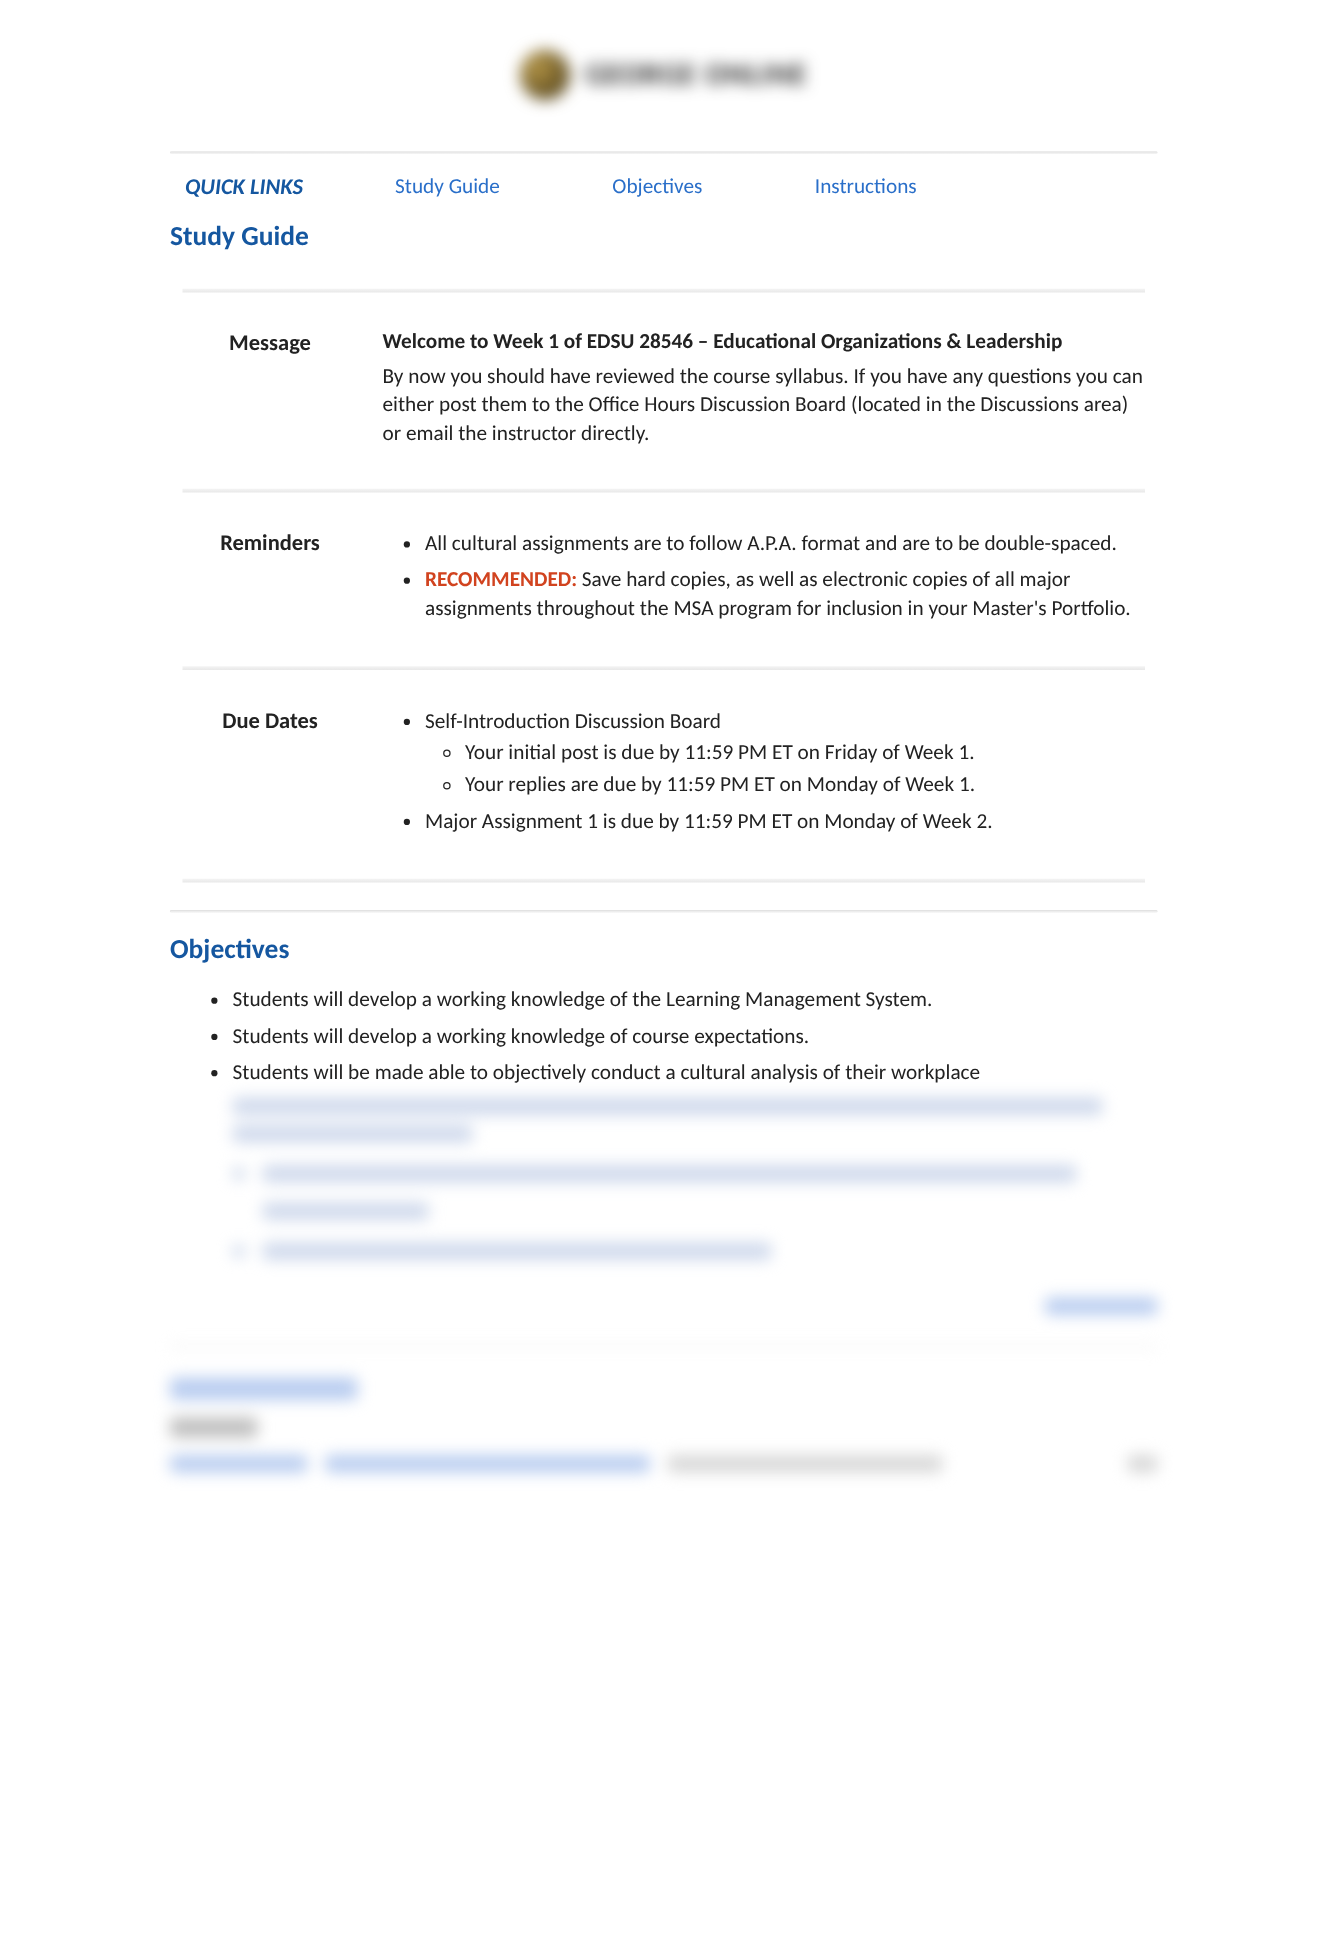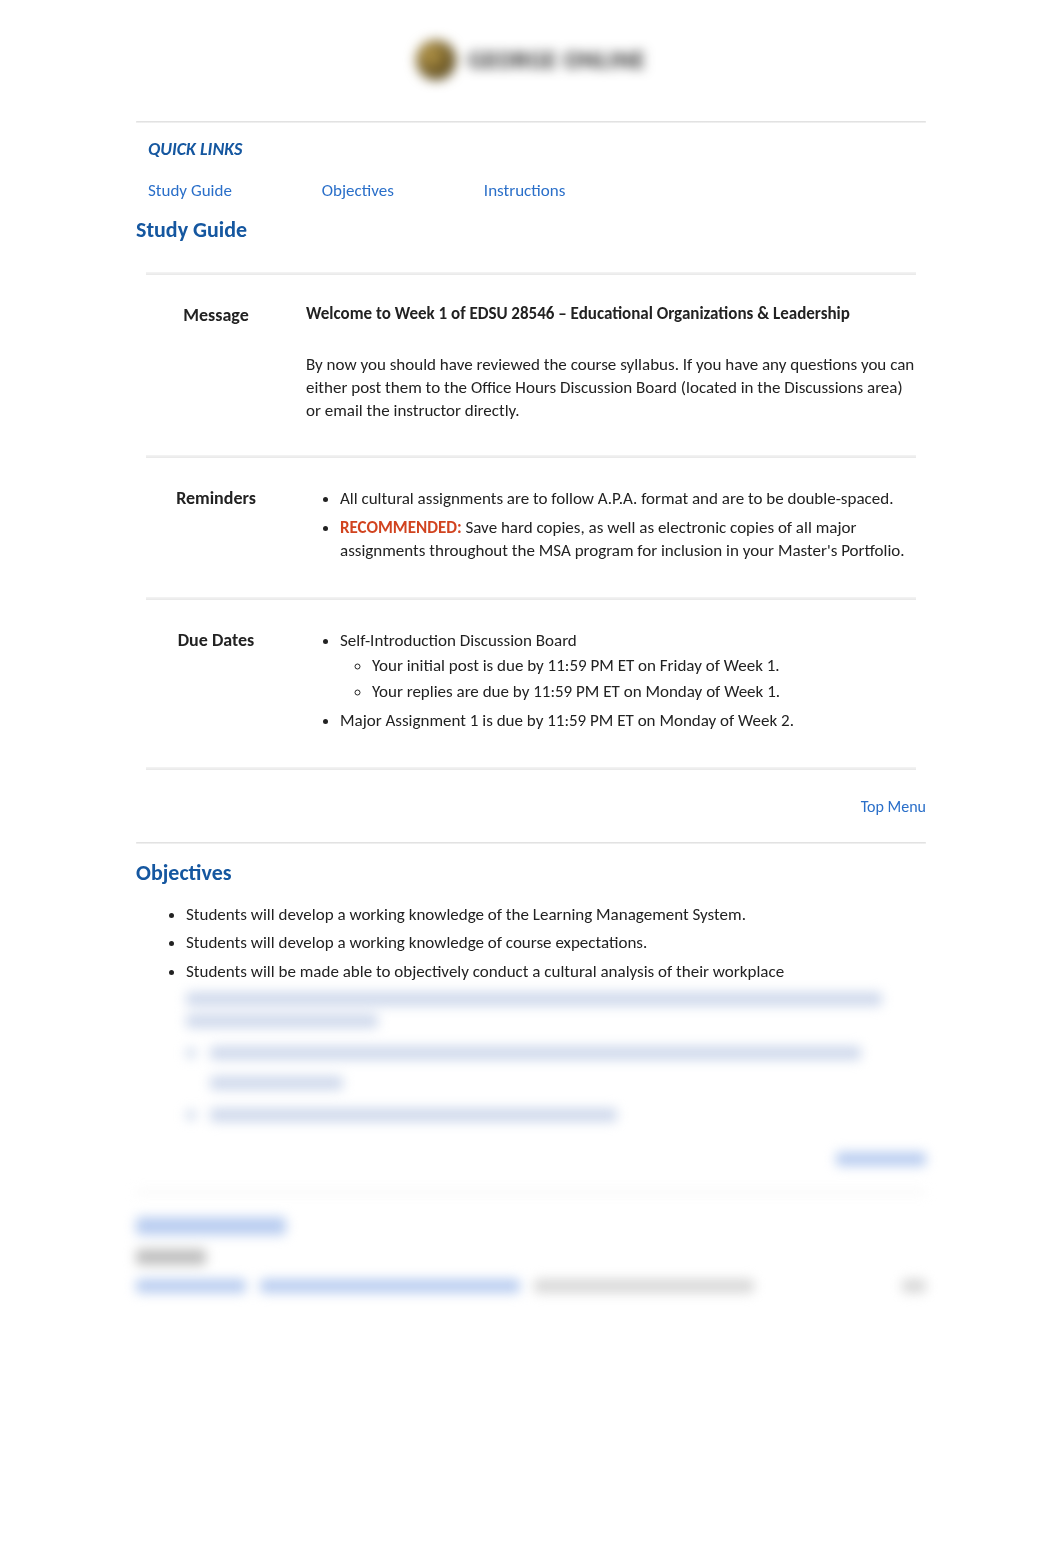--- a/index.html
+++ b/index.html
@@ -26,23 +26,22 @@
   }
 
   h1.page-title {
     text-align: center; font-size: 40px; font-weight: 800;
     color: #1a1a1a; margin-bottom: 18px;
   }
 
   .hr { height: 2px; background: linear-gradient(#f6f6f6,#ececec); margin: 6px 0 14px; border-radius:1px; box-shadow: 0 1px 0 #e2e2e2 inset; }
 
   .quicklinks-row {
-    display: flex; align-items: flex-start; gap: 18px;
+    display: flex; align-items: center; gap: 18px;
     margin: 10px 12px 12px;
-    flex-direction: column;
   }
   .quick-label {
     color: #1557a0; font-weight: 800; font-style: italic;
     font-size: 18px; width: 150px;
   }
   .ql-links { display:flex; gap: 90px; }
   .ql-links a {
     color: #2a6fc9; font-size: 17px; text-decoration: none;
   }
 
@@ -54,21 +53,21 @@
   .guide-table { width: 100%; border-collapse: separate; border-spacing: 0; }
   .guide-table tr td { vertical-align: top; padding: 12px 10px 16px; }
   .guide-table tr { border-top: 6px solid #000000; }
   .row-sep td { padding:0; }
   .row-sep .sep { height:3px; background:linear-gradient(#f4f4f4,#e8e8e8); }
   .gt-label {
     width: 160px; text-align: center; font-weight: 800; color:#222;
     font-size: 18px;
   }
   .gt-body { font-size: 17px; color:#222; }
-  .gt-body .welcome { font-weight: 800; margin-bottom: 28px; }
+  .gt-body .welcome { font-weight: 800; margin-bottom: 5px; }
   .gt-body p { margin-bottom: 4px; }
 
   ul.disc { list-style: disc; padding-left: 34px; }
   ul.disc > li { margin: 2px 0 6px; }
   ul.circle { list-style: circle; padding-left: 32px; margin-top:2px; }
   ul.circle > li { margin: 1px 0 3px; }
 
   .recommended { color: #d1431f; font-weight: 800; }
 
   .topmenu-row { text-align: right; margin: 8px 0 24px; }
@@ -170,23 +169,20 @@
       </td>
     </tr>
     <tr class="row-sep">
           <td colspan="2">
             <div class="sep"></div>
           </td>
         </tr>
   </tbody>
     </table>
 
-  <div class="topmenu-row">
-    <a href="#">Top Menu</a>
-  </div>
 
   <div class="hr"></div>
 
   <h2 class="section">Objectives</h2>
 
   <ul class="obj-list">
     <li>Students will develop a working knowledge of the Learning Management System.</li>
     <li>Students will develop a working knowledge of course expectations.</li>
     <li>Students will be made able to objectively conduct a cultural analysis of their workplace</li>
   </ul>

